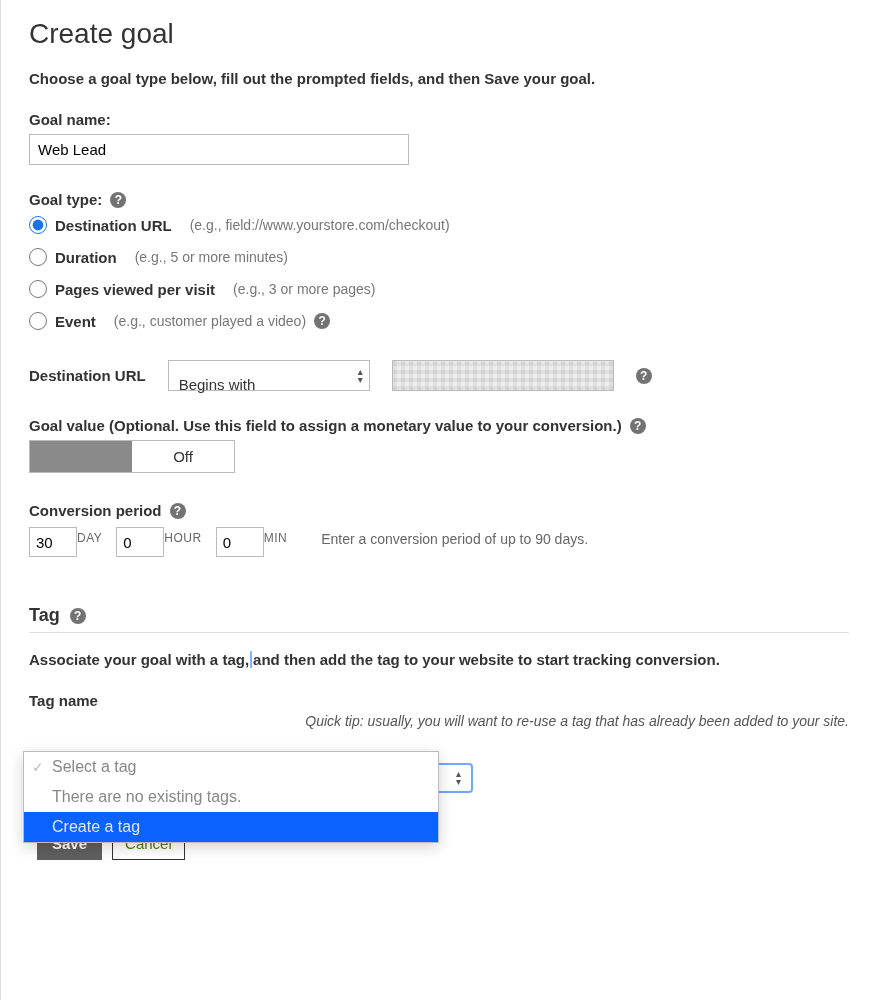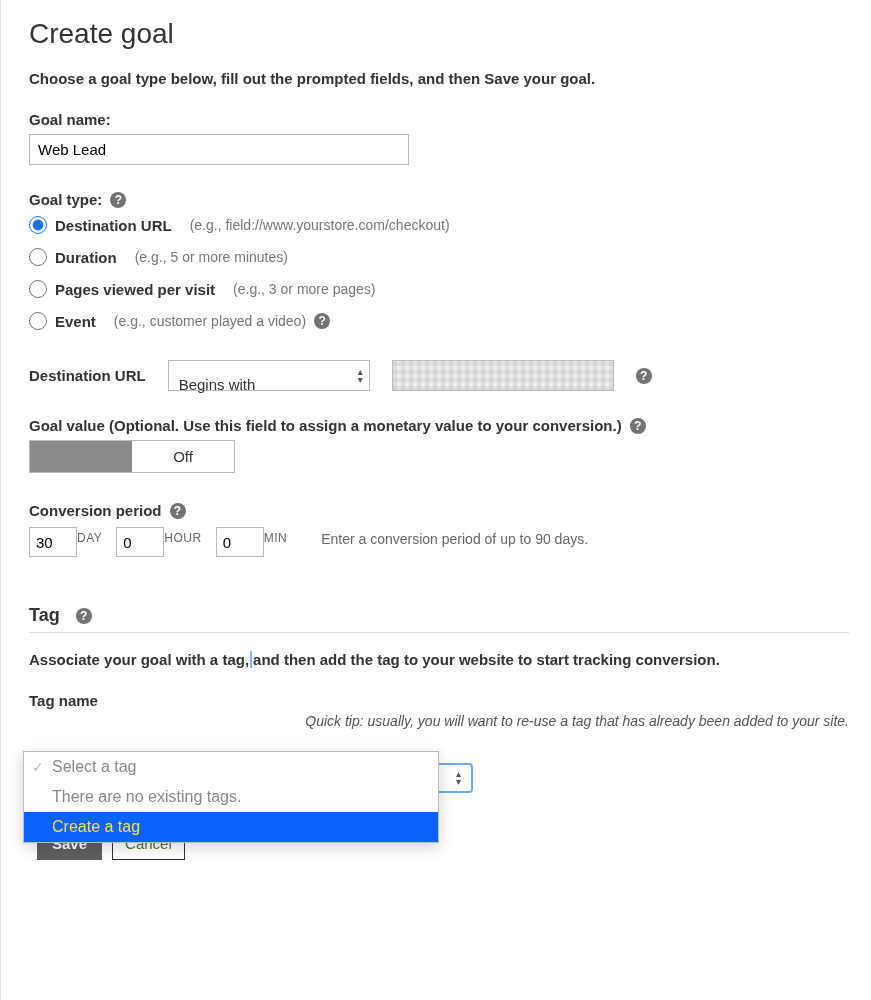--- a/index.html
+++ b/index.html
@@ -131,21 +131,21 @@
     border: 1px solid #bbb;
     text-align: left;
     padding: 0 6px;
     font-size: 15px;
   }
   .cp-unit { font-size: 12px; color: #666; margin-top: 4px; letter-spacing: 0.5px;}
   .cp-note { font-size: 14px; color: #666; margin-left: 20px; padding-top: 4px; }
 
   
   .tag-head-row {
-    display: flex; align-items: center; gap: 16px;
+    display: flex; align-items: center; gap: 10px;
     border-bottom: 1px solid #ddd;
     padding-bottom: 6px;
     margin-top: 48px;
   }
   .tag-head { font-size: 18px; font-weight: bold; }
   .assoc { font-size: 15px; font-weight: bold; margin-top: 18px; }
   .tag-sub { margin-top: 24px; }
   .tag-label { font-size: 15px; font-weight: bold; }
   .quick-tip { font-size: 14px; font-style: italic; color: #555; margin-top: 4px; text-align: right;}
 
@@ -177,21 +177,21 @@
   }
   .dd-item.placeholder { color: #888; }
   .dd-item.placeholder::before {
     content: "✓";
     position: absolute; left: 8px; top: 5px;
     color: #bbb; font-size: 14px;
   }
   .dd-item.disabled { color: #888; }
   .dd-item.highlight {
     background: #0a63ff;
-    color: #fde047;
+    color: #e5e5e5;
   }
 
   
   .action-row {
     position: absolute;
     left: 8px; top: 78px;
     display: flex; gap: 10px;
   }
   .btn-save {
     background: #5f5f5f; color: #fff;

